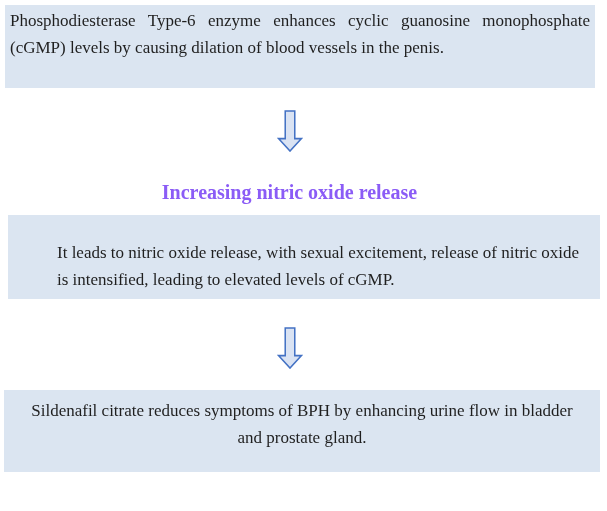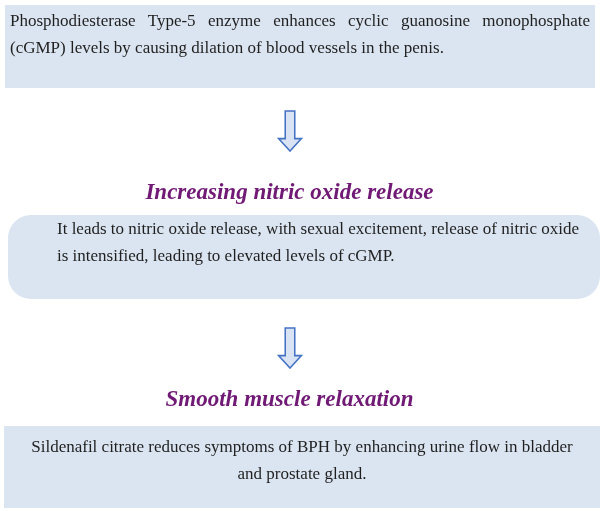--- a/index.html
+++ b/index.html
@@ -21,22 +21,21 @@
     background:var(--box-fill);
     font-size:17px;line-height:27px;
   }
   .box1{
     margin:5px 12px 0 5px;height:83px;
     padding:2px 5px 0 5px;
   }
   .box1 p{text-align:justify;text-justify:inter-word;}
   .box2{
     margin:13px 7px 0 8px;height:84px;
-    padding:0 10px 0 49px;
-    border-radius:23px;
+    padding:24px 10px 0 49px;
   }
   .box2 p{text-align:left;}
   .box3{
     margin:17px 7px 0 4px;height:82px;
     padding:7px 14px 0 14px;
   }
   .box3 p{text-align:center;}
   .center-col{
     width:579px;            
     text-align:center;
@@ -44,51 +43,50 @@
   .arrow-wrap.a1{margin-top:22px;}
   .arrow-wrap.a2{margin-top:28px;}
   .arrow-wrap svg{display:inline-block;}
   .arrow-shape{
     fill:var(--arrow-fill);
     stroke:var(--arrow-border);
     stroke-width:1.6;
     stroke-linejoin:miter;
   }
   .step-label{
-    font-size:23px;line-height:20px;font-weight:bold;color:#701a75;font-style:italic;
+    font-size:20px;line-height:20px;font-weight:bold;color:#8b5cf6;
   }
   .label1{margin-top:26px;}
   .label2{margin-top:16px;}
 </style>
 </head>
 <body>
 
 <div class="canvas">
 
   <div class="step-box box1">
-    <p>Phosphodiesterase Type-5 enzyme enhances cyclic guanosine monophosphate (cGMP) levels by causing dilation of blood vessels in the penis.</p>
+    <p>Phosphodiesterase Type-6 enzyme enhances cyclic guanosine monophosphate (cGMP) levels by causing dilation of blood vessels in the penis.</p>
   </div>
 
   <div class="center-col arrow-wrap a1">
     <svg width="26" height="42" viewBox="0 0 26 44" aria-hidden="true">
       <path class="arrow-shape" d="M8 1 L18 1 L18 30 L25 30 L13 43 L1 30 L8 30 Z"></path>
     </svg>
   </div>
 
   <div class="center-col step-label label1">Increasing nitric oxide release</div>
 
   <div class="step-box box2">
     <p>It leads to nitric oxide release, with sexual excitement, release of nitric oxide is intensified, leading to elevated levels of cGMP.</p>
   </div>
 
   <div class="center-col arrow-wrap a2">
     <svg width="26" height="42" viewBox="0 0 26 44" aria-hidden="true">
       <path class="arrow-shape" d="M8 1 L18 1 L18 30 L25 30 L13 43 L1 30 L8 30 Z"></path>
     </svg>
   </div>
 
-  <div class="center-col step-label label2">Smooth muscle relaxation</div>
 
   <div class="step-box box3">
     <p>Sildenafil citrate reduces symptoms of BPH by enhancing urine flow in bladder and prostate gland.</p>
   </div>
 
 </div>
 
 </body></html>

